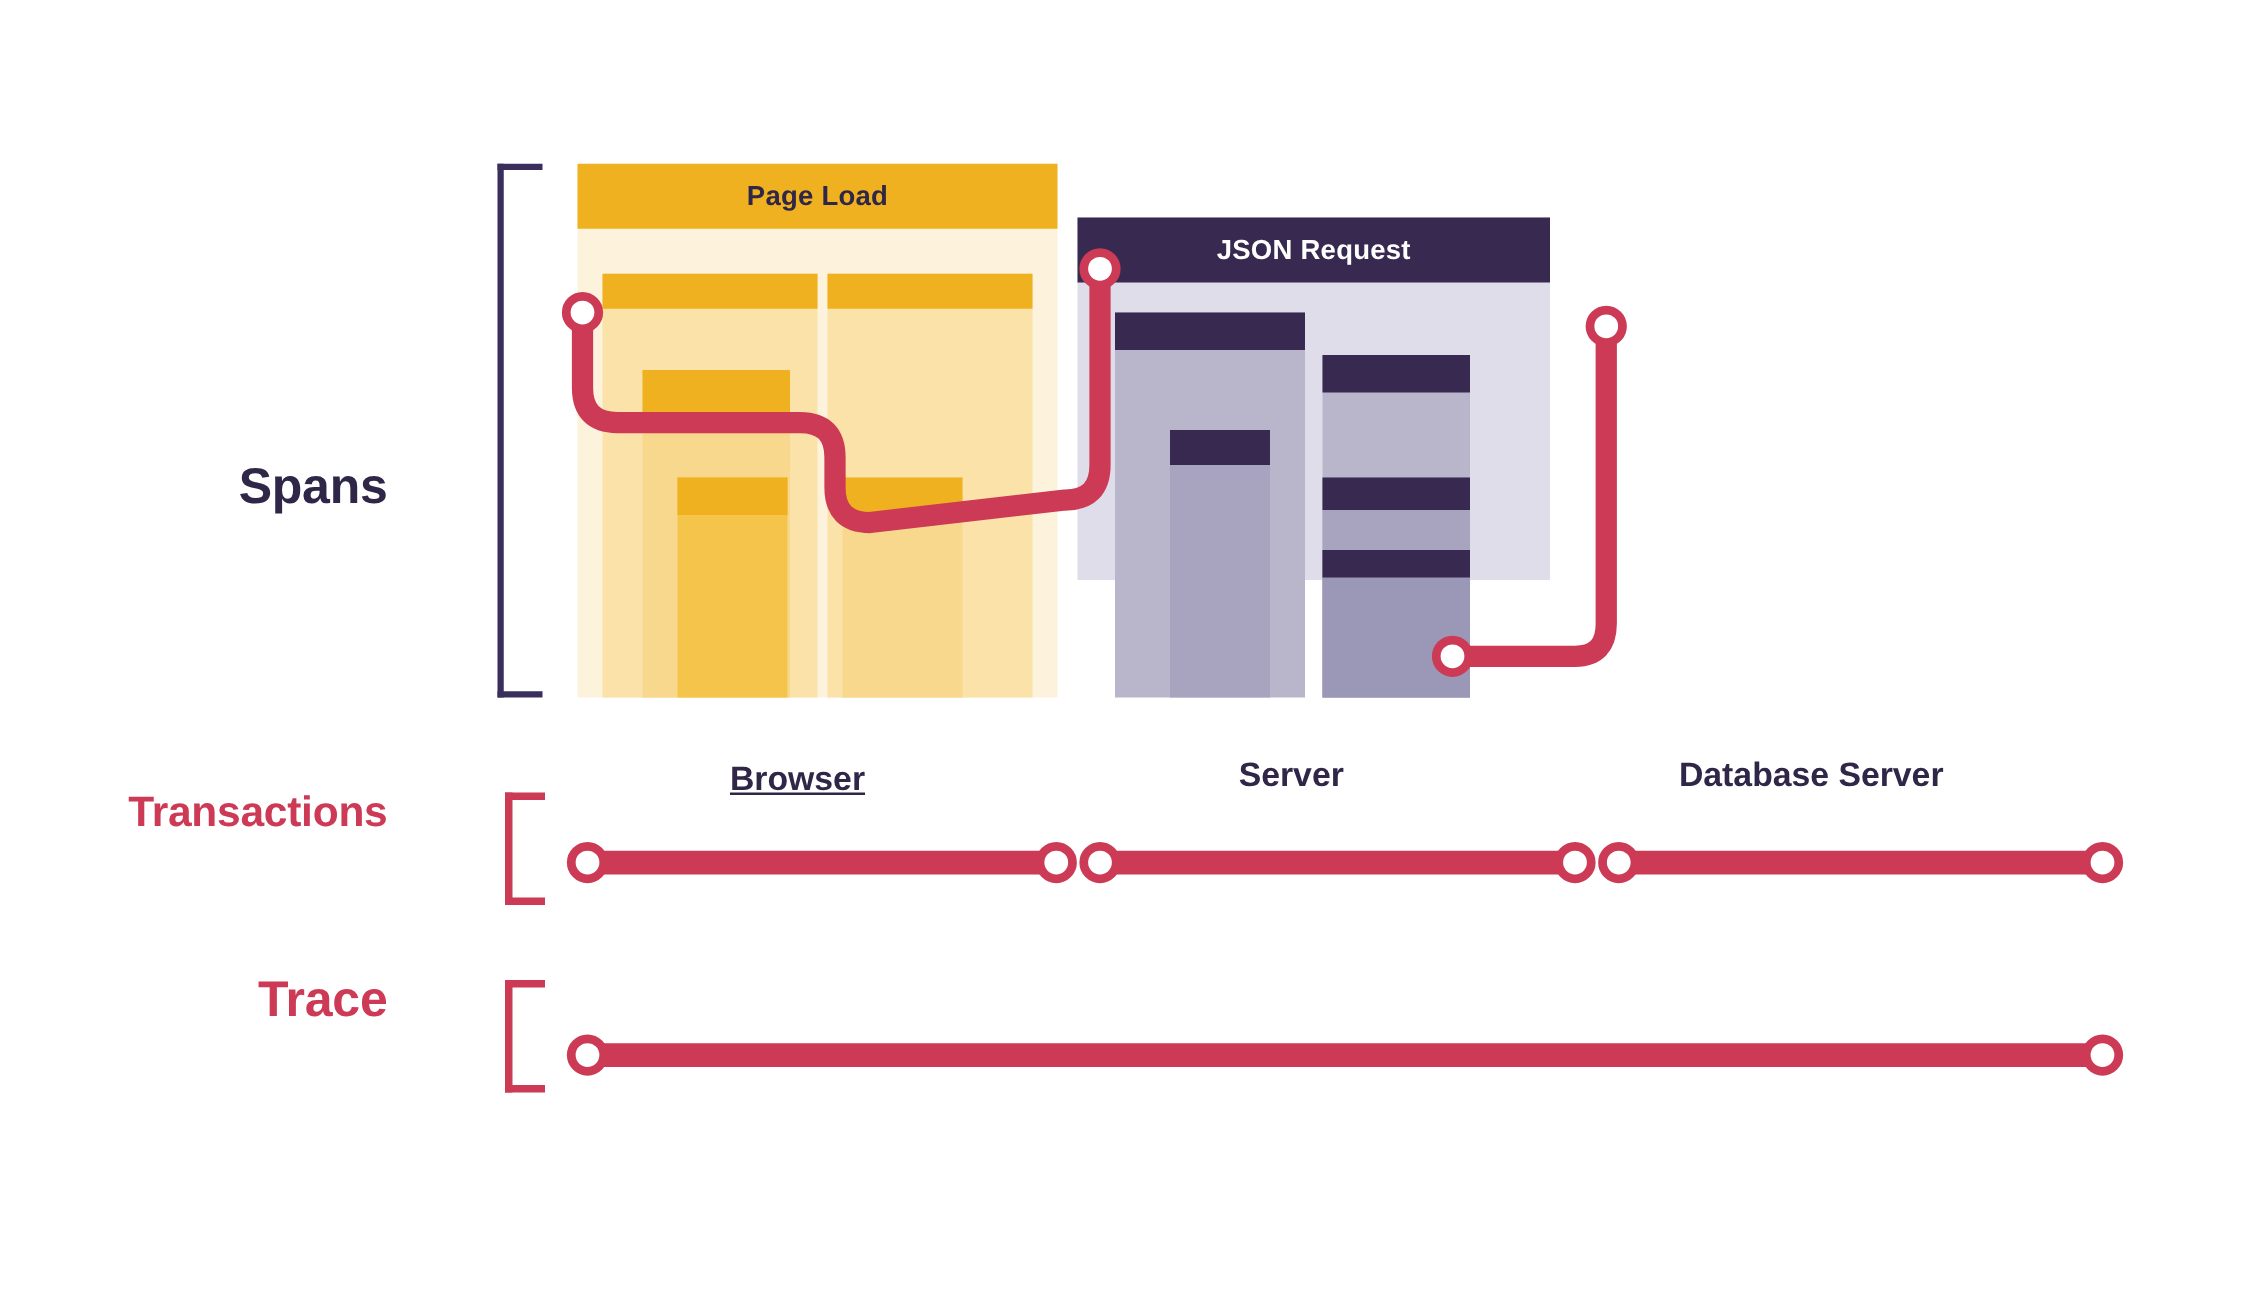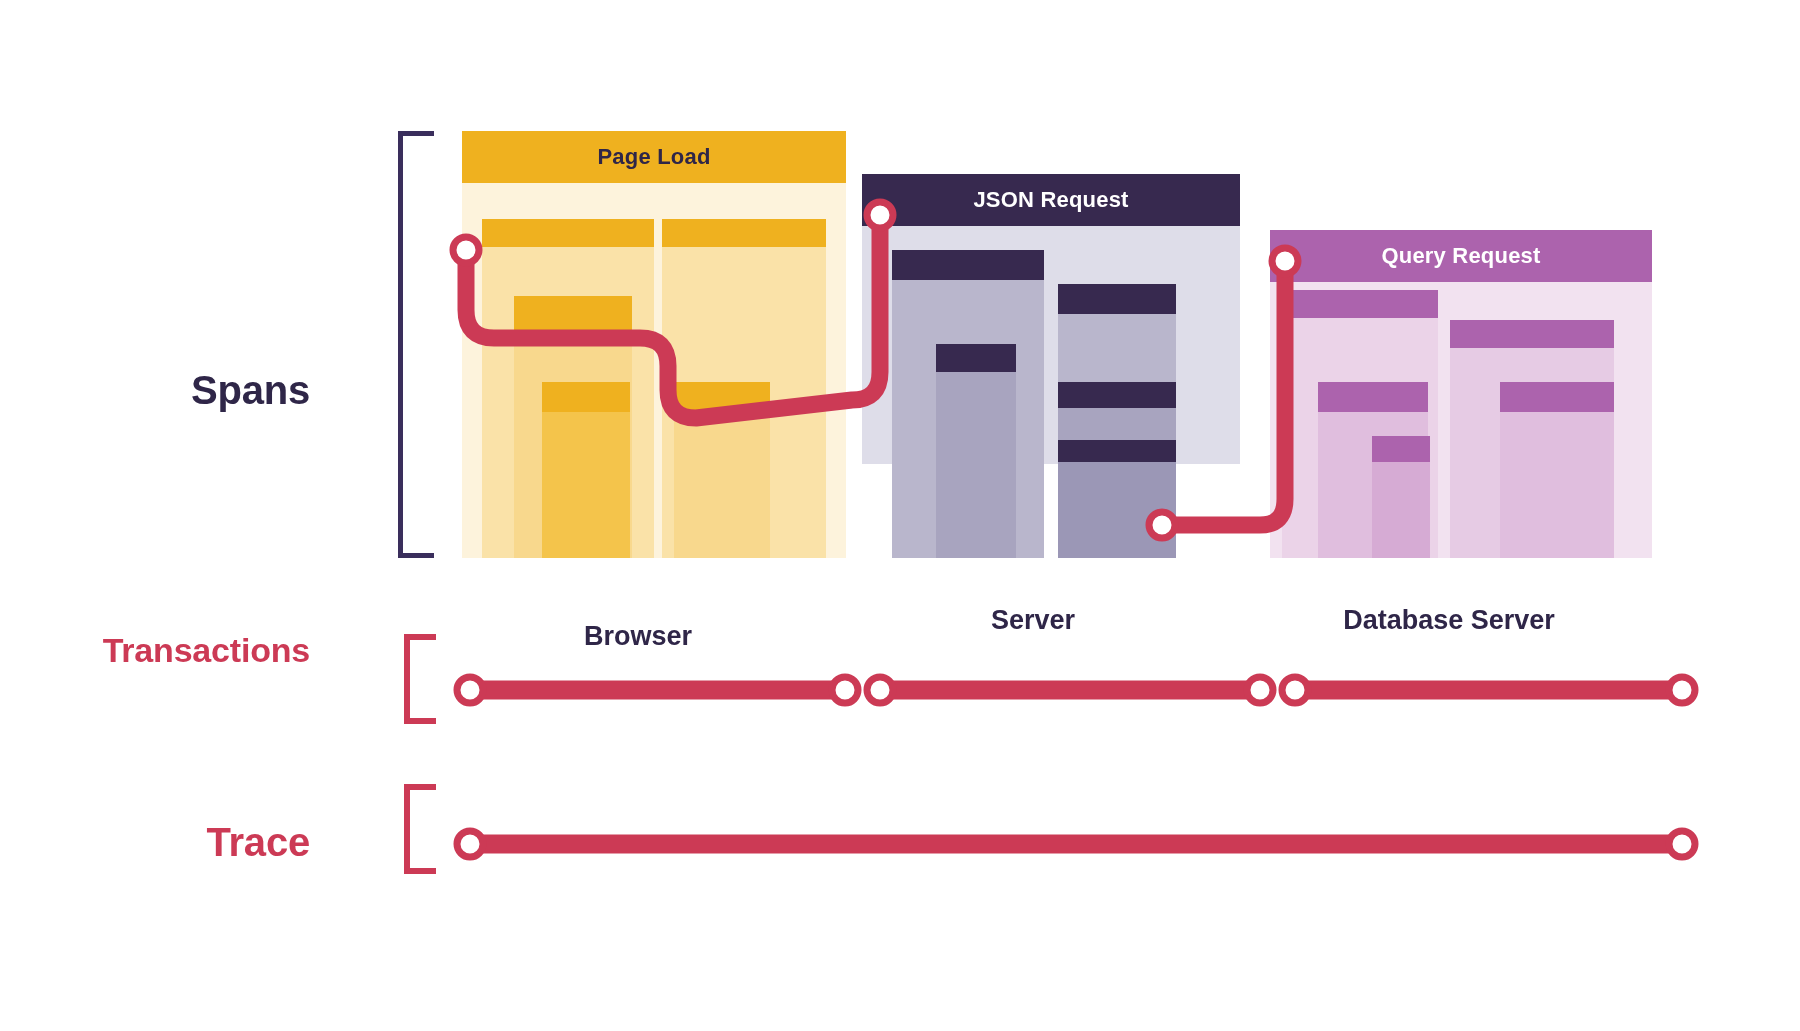--- a/index.html
+++ b/index.html
@@ -3,21 +3,21 @@
 <meta charset="utf-8">
 <style>
   html,body{margin:0;padding:0;background:#ffffff;}
   body{width:1800px;height:1031px;overflow:hidden;font-family:"Liberation Sans",sans-serif;}
   #stage{position:relative;width:1800px;height:1031px;background:#fff;}
 
   
   .row-label{position:absolute;font-weight:bold;letter-spacing:-0.2px;white-space:nowrap;}
   #label-spans{right:1490px;top:355px;font-size:40px;color:#2F2648;transform:translateY(-50%);margin-top:35px;}
   #label-transactions{right:1490px;top:650px;font-size:34px;color:#CC3A55;transform:translateY(-50%);}
-  #label-trace{right:1490px;top:842px;font-size:40px;color:#CC3A55;transform:translateY(-50%);}
+  #label-trace{right:1490px;top:800px;font-size:40px;color:#CC3A55;transform:translateY(-50%);}
 
   
   .bracket{position:absolute;box-sizing:border-box;border-style:solid;border-right:none;}
   #bracket-spans{left:398px;top:131px;width:36px;height:427px;border-width:5px;border-color:#3A2E5C;}
   #bracket-transactions{left:404px;top:634px;width:32px;height:90px;border-width:6px;border-color:#CC3A55;}
   #bracket-trace{left:404px;top:784px;width:32px;height:90px;border-width:6px;border-color:#CC3A55;}
 
   
   .panel{position:absolute;box-sizing:border-box;text-align:right;}
   .panel-head{position:absolute;left:0;top:0;width:100%;display:flex;align-items:center;
@@ -36,21 +36,21 @@
   
   #panel-database{left:1270px;top:230px;width:382px;height:328px;background:#F2E2F0;}
   #panel-database .panel-head{height:52px;background:#AC63AD;color:#ffffff;font-size:22px;}
 
   
   #connectors{position:absolute;left:0;top:0;width:1800px;height:1031px;pointer-events:none;}
 
   
   .section-label{position:absolute;font-size:27px;font-weight:bold;color:#2F2648;
                  text-align:center;white-space:nowrap;transform:translateX(-50%);}
-  #seclabel-browser{left:638px;top:621px;}
+  #seclabel-browser{left:638px;top:608px;text-decoration:underline;}
   #seclabel-backend{left:1033px;top:605px;}
   #seclabel-database{left:1449px;top:605px;}
 </style>
 </head>
 <body>
 
 <div id="stage">
 
   <div class="row-label" id="label-spans">Spans</div>
 
@@ -101,42 +101,20 @@
         </div>
         <div class="span-bar" style="left: 196px; top: 266px; width: 118px; height: 118px; background: rgb(155, 151, 182);">
           <div class="span-cap" style="height: 22px; background: rgb(55, 41, 79);"></div>
         </div>
       </div>
     <div class="panel-head" style="background: rgb(55, 41, 79);">
       <span>JSON Request</span>
     </div>
   </div>
 
-  <div class="panel" id="panel-database" style="background: rgb(242, 226, 240);">
-    <div class="bars">
-        <div class="span-bar" style="left: 12px; top: 60px; width: 156px; height: 268px; background: rgb(235, 211, 232);">
-          <div class="span-cap" style="height: 28px; background: rgb(172, 99, 173);"></div>
-        </div>
-        <div class="span-bar" style="left: 180px; top: 90px; width: 164px; height: 238px; background: rgb(230, 203, 228);">
-          <div class="span-cap" style="height: 28px; background: rgb(172, 99, 173);"></div>
-        </div>
-        <div class="span-bar" style="left: 48px; top: 152px; width: 110px; height: 176px; background: rgb(224, 190, 222);">
-          <div class="span-cap" style="height: 30px; background: rgb(172, 99, 173);"></div>
-        </div>
-        <div class="span-bar" style="left: 102px; top: 206px; width: 58px; height: 122px; background: rgb(214, 171, 212);">
-          <div class="span-cap" style="height: 26px; background: rgb(172, 99, 173);"></div>
-        </div>
-        <div class="span-bar" style="left: 230px; top: 152px; width: 114px; height: 176px; background: rgb(224, 190, 222);">
-          <div class="span-cap" style="height: 30px; background: rgb(172, 99, 173);"></div>
-        </div>
-      </div>
-    <div class="panel-head" style="background: rgb(172, 99, 173);">
-      <span>Query Request</span>
-    </div>
-  </div>
 
   <div class="section-label" id="seclabel-browser">Browser</div>
   <div class="section-label" id="seclabel-backend">Server</div>
   <div class="section-label" id="seclabel-database">Database Server</div>
 
   <svg id="connectors" viewBox="0 0 1800 1031">
     <g id="span-path-group">
         <path d="M 466 250 L 466 310 Q 466 338 494 338 L 640 338 Q 668 338 668 366 L 668 390 Q 668 418 696 418 L 852 400 Q 880 400 880 372 L 880 215" fill="none" stroke="#CC3A55" stroke-width="17" stroke-linecap="round" stroke-linejoin="round"></path>
         <path d="M 1162 525 L 1260 525 Q 1285 525 1285 499 L 1285 261" fill="none" stroke="#CC3A55" stroke-width="17" stroke-linecap="round" stroke-linejoin="round"></path>
       </g>

